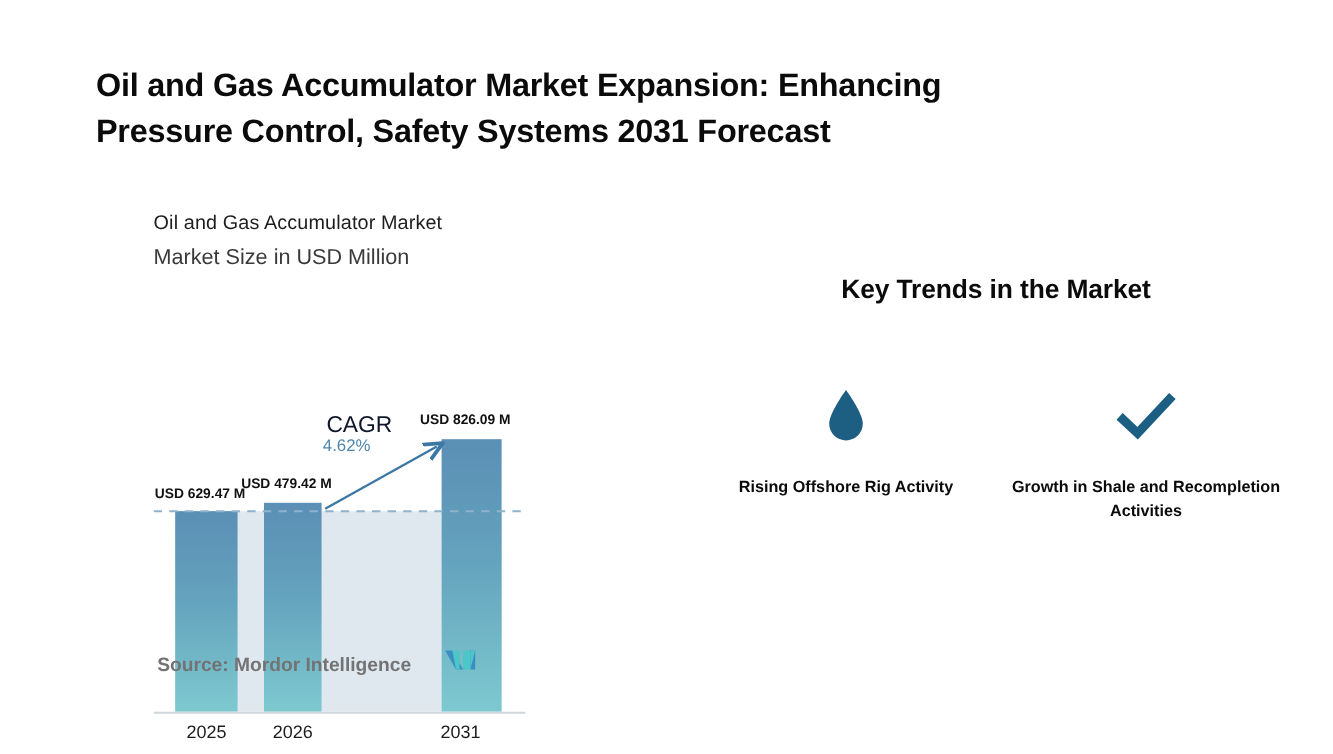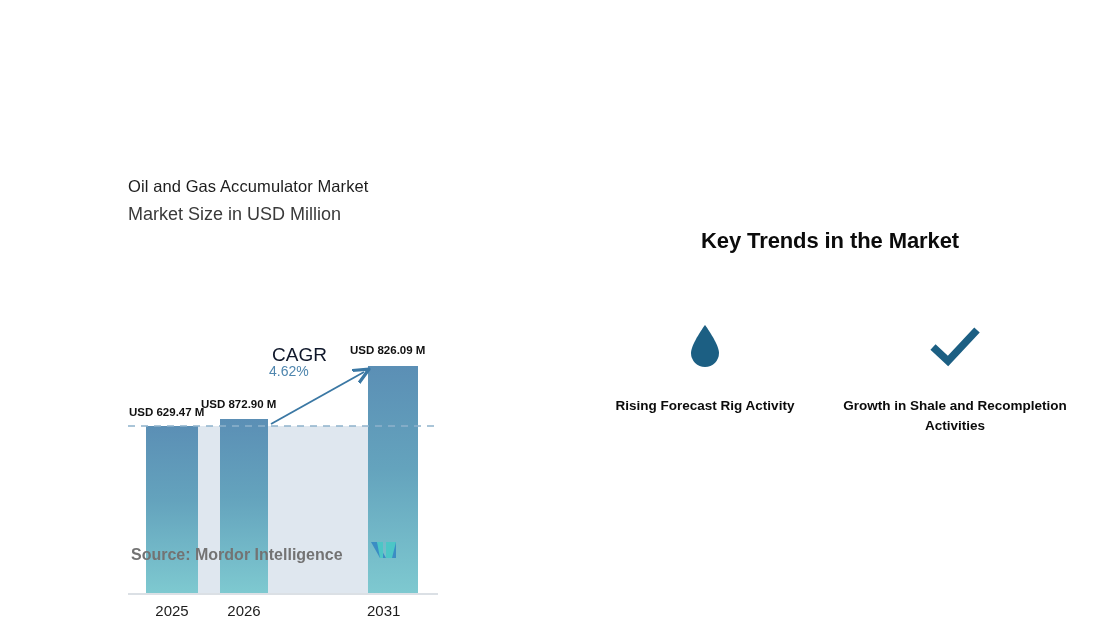--- a/index.html
+++ b/index.html
@@ -132,20 +132,21 @@
     font-weight: bold;
     line-height: 1.45;
     color: #0b0b0b;
   }
 </style>
 </head>
 <body>
 
 <div class="page">
 
+  <div class="headline">Oil and Gas Accumulator Market Expansion: Enhancing Pressure Control, Safety Systems 2031 Forecast</div>
 
 
   <div class="chart-wrap">
 
     <div class="chart-title">Oil and Gas Accumulator Market</div>
 
     <div class="chart-sub">Market Size in USD Million</div>
 
     <div class="plot">
       <svg width="310" height="345" viewBox="0 0 310 345">
@@ -176,21 +177,21 @@
 
         <line x1="0" y1="172" x2="310" y2="172" stroke="#8fb3cc" stroke-width="1.6" stroke-dasharray="7 6"></line>
 
         <line x1="143" y1="170" x2="236" y2="118" stroke="#3b78a4" stroke-width="1.9" marker-end="url(#arrowHead)"></line>
 
         <line x1="0" y1="340" x2="310" y2="340" stroke="#cfd6dc" stroke-width="1.6"></line>
       </svg>
 
       <div style="position:absolute;left:1px;top:152px;font-size:11.5px;font-weight:bold;color:#111;white-space:nowrap;">USD 629.47 M</div>
 
-      <div style="position:absolute;left:73px;top:144px;font-size:11.5px;font-weight:bold;color:#111;white-space:nowrap;">USD 872.90 M</div>
+      <div style="position:absolute;left:73px;top:144px;font-size:11.5px;font-weight:bold;color:#111;white-space:nowrap;">USD 479.42 M</div>
 
       <div style="position:absolute;left:222px;top:90px;font-size:11.5px;font-weight:bold;color:#111;white-space:nowrap;">USD 826.09 M</div>
 
       <div style="position:absolute;left:144px;top:90px;font-size:19px;color:#0f172a;white-space:nowrap;">CAGR</div>
 
       <div style="position:absolute;left:141px;top:109px;font-size:14px;color:#4f86ae;white-space:nowrap;">4.62%</div>
 
       <div style="position:absolute;left:18px;top:348px;width:52px;text-align:center;font-size:15px;color:#1d1d1d;">2025</div>
 
       <div style="position:absolute;left:90px;top:348px;width:52px;text-align:center;font-size:15px;color:#1d1d1d;">2026</div>
@@ -214,21 +215,21 @@
     <div class="trends-title">Key Trends in the Market</div>
 
     <div class="trend-row">
 
       <div class="trend-col">
         <div class="trend-icon">
           <svg width="34" height="46" viewBox="0 0 34 46">
             <path d="M17 2 C17 2 3 21 3 30 A14 14 0 0 0 31 30 C31 21 17 2 17 2 Z" fill="#1c5f83"></path>
           </svg>
         </div>
-        <div class="trend-label">Rising Forecast Rig Activity</div>
+        <div class="trend-label">Rising Offshore Rig Activity</div>
       </div>
 
 
       <div class="trend-col">
         <div class="trend-icon">
           <svg width="56" height="44" viewBox="0 0 56 44">
             <path d="M6 23 L21 37 L50 6" fill="none" stroke="#1c5f83" stroke-width="7.5" stroke-linecap="butt" stroke-linejoin="miter"></path>
           </svg>
         </div>
         <div class="trend-label">Growth in Shale and Recompletion Activities</div>

